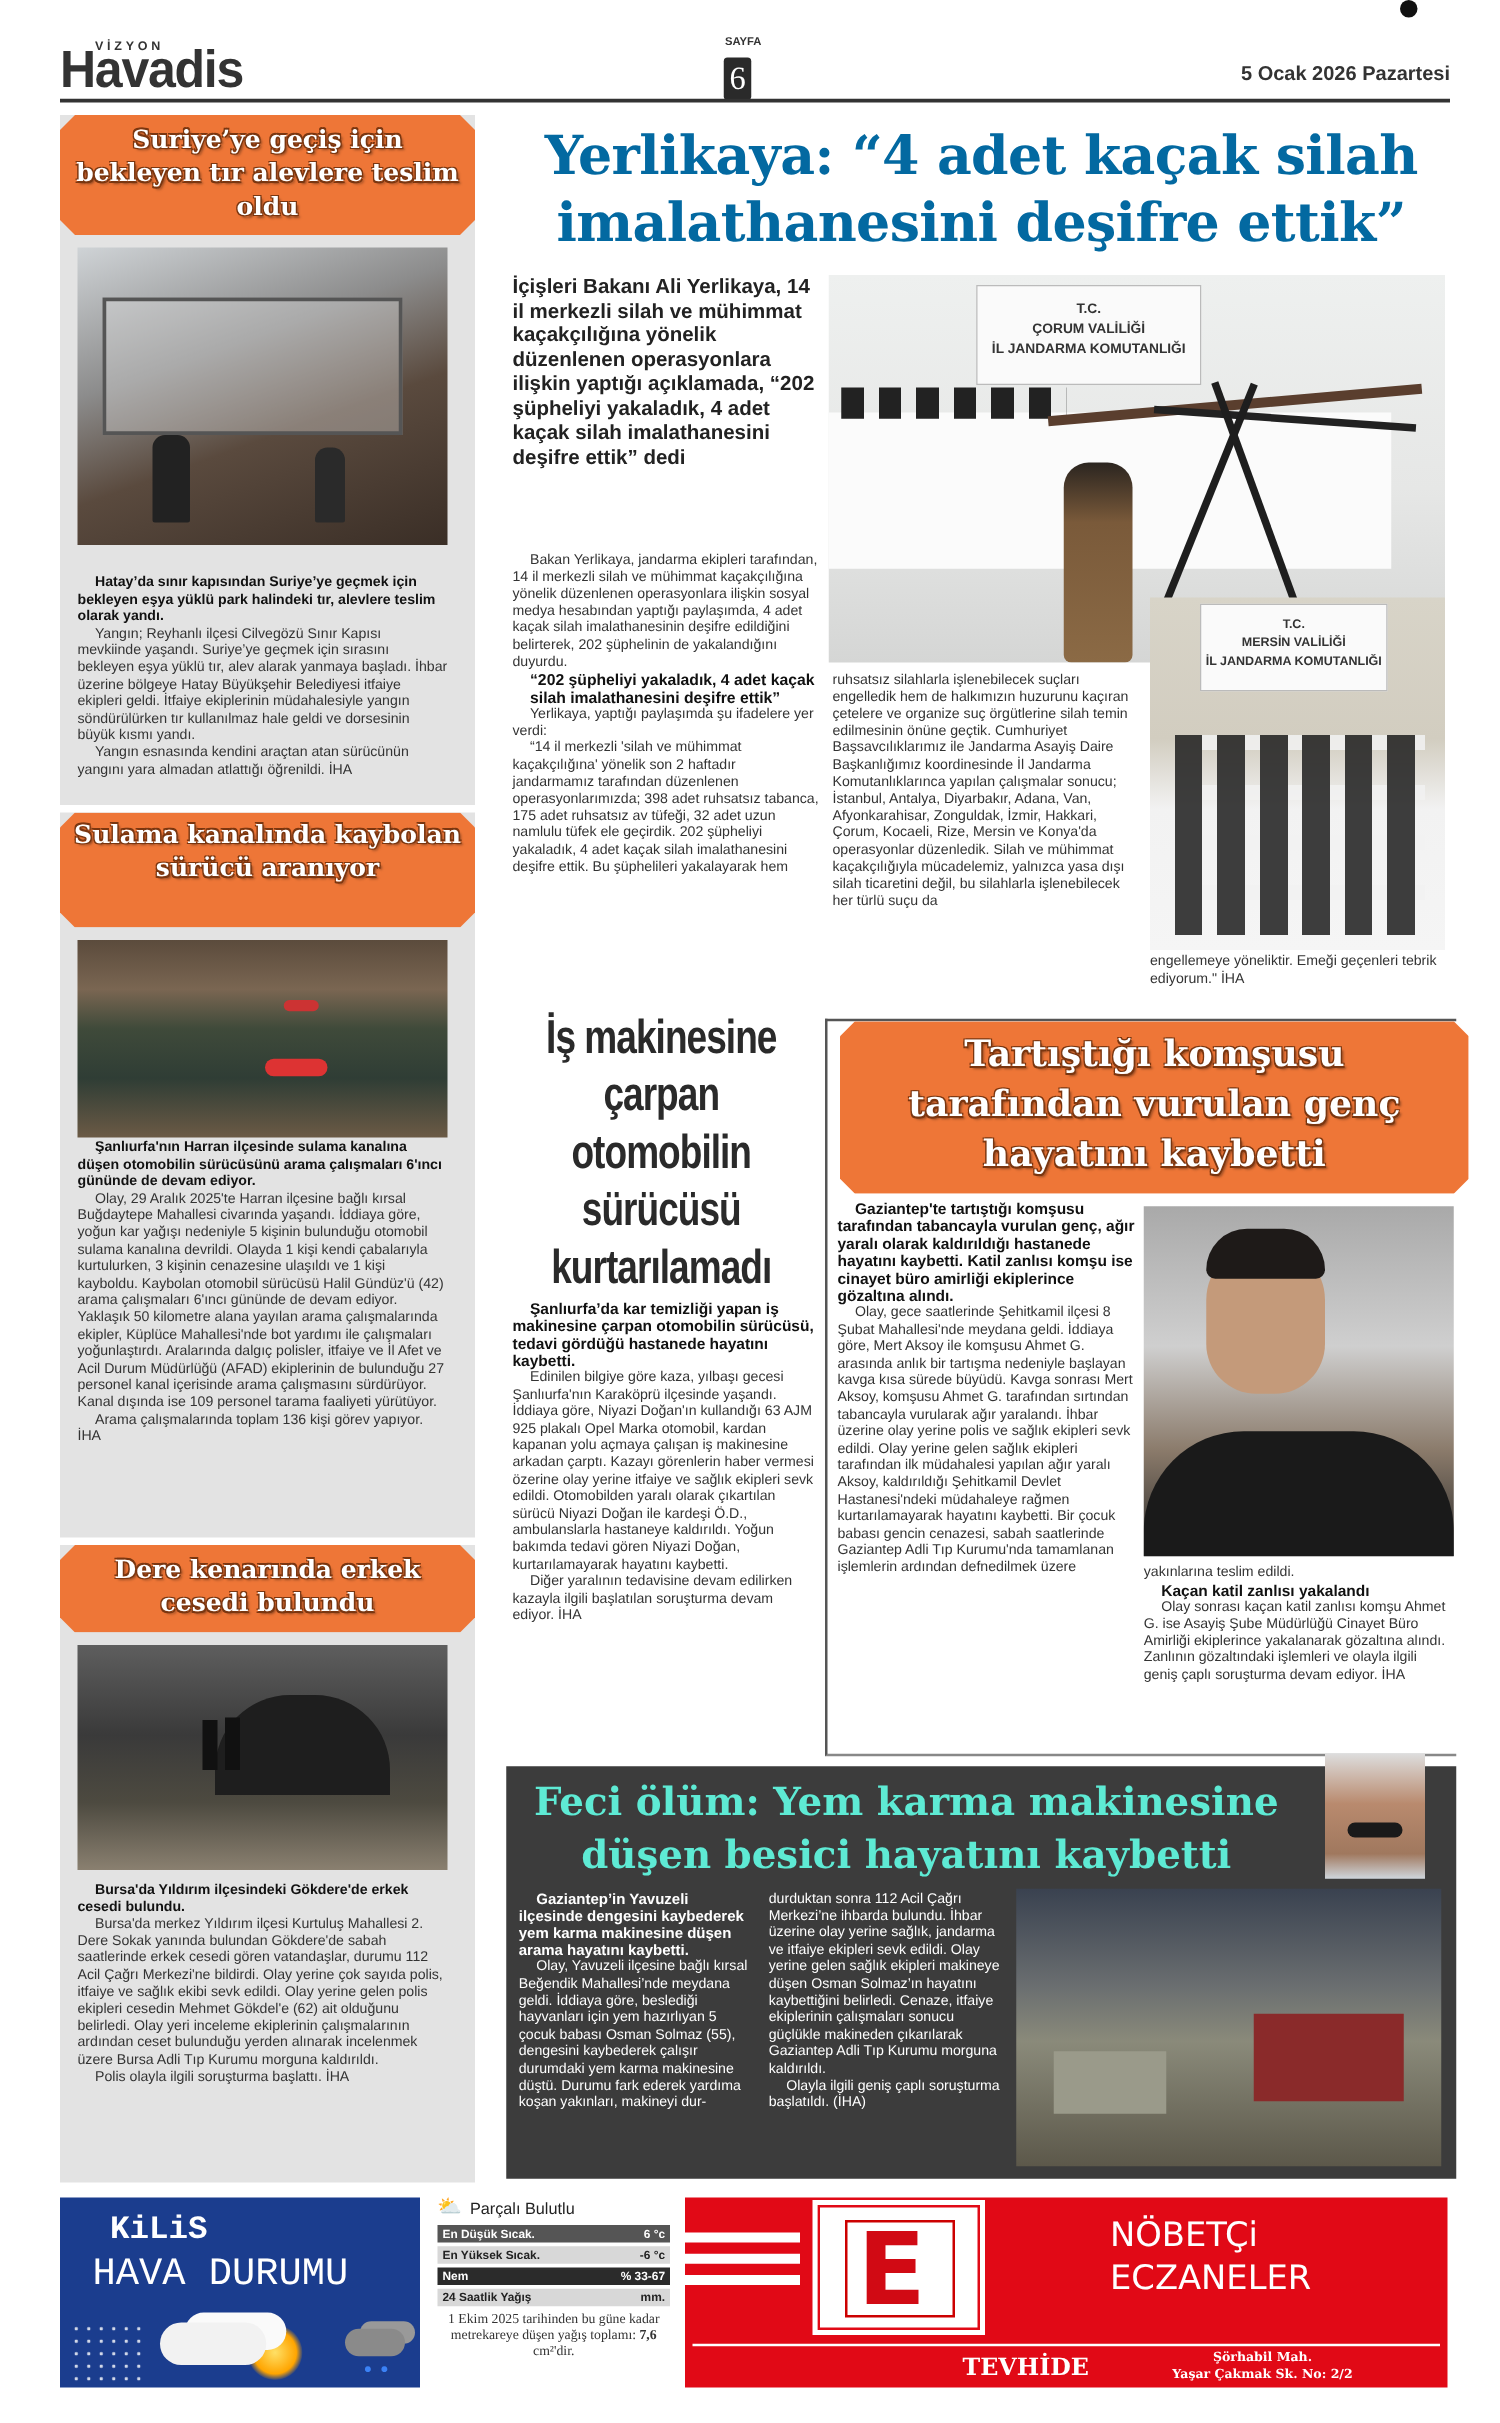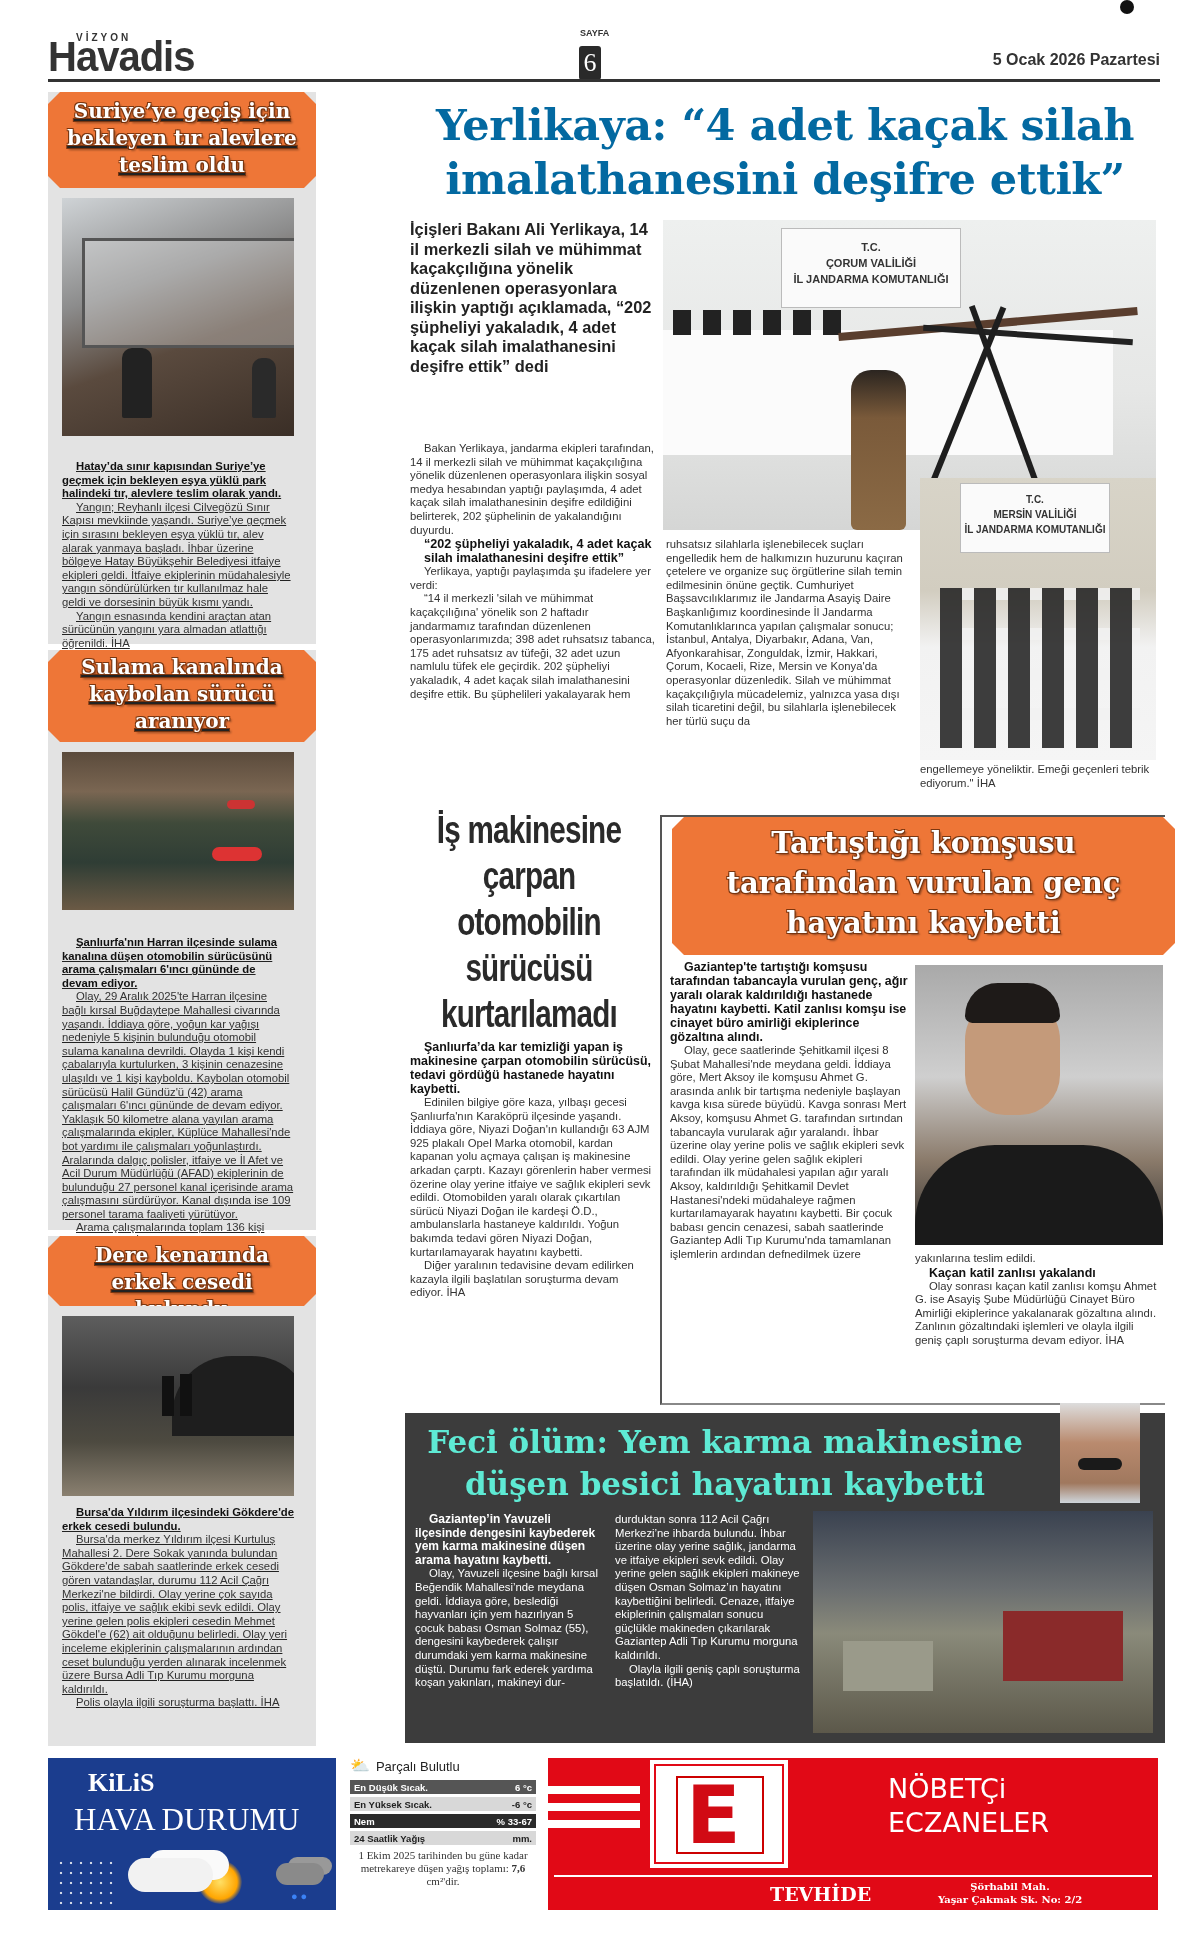--- a/index.html
+++ b/index.html
@@ -10,42 +10,42 @@
   
   .logo { left: 48px; top: 28px; width: 190px; height: 46px; }
   .logo .vizyon { position:absolute; left:28px; top:4px; font-size:10px; letter-spacing:3px; font-weight:bold; color:#333; }
   .logo .havadis { position:absolute; left:0; top:6px; font-size:40px; font-weight:bold; color:#333; letter-spacing:-1px; font-family:"Liberation Sans", sans-serif; transform: scaleY(1.05); }
   .sayfa-label { left: 580px; top: 28px; font-size: 9px; font-weight:bold; color:#333; }
   .sayfa-box { left: 579px; top: 46px; width: 22px; height: 34px; background: #2a2a2a; color: #fff; border-radius: 3px; text-align:center; font-family:"Liberation Serif", serif; font-size: 26px; line-height: 34px; }
   .date { right: 40px; top: 51px; font-size: 16px; font-weight: bold; color: #333; }
   .mast-rule { left: 48px; top: 79px; width: 1112px; height: 3px; background: #333; }
 
   
-  .leftbox { left: 48px; width: 268px; background: #e3e3e3; text-decoration: underline; }
+  .leftbox { left: 48px; width: 332px; background: #e3e3e3; }
   .orange-head { background: #ee7637; color: #fff; font-family: "DejaVu Serif", serif; font-weight: bold; text-align: center; text-shadow: 1px 1px 0 #7a3610, -1px -1px 0 #7a3610, 1px -1px 0 #7a3610, -1px 1px 0 #7a3610, 2px 2px 2px rgba(0,0,0,.4); clip-path: polygon(12px 0, calc(100% - 12px) 0, 100% 12px, 100% calc(100% - 12px), calc(100% - 12px) 100%, 12px 100%, 0 calc(100% - 12px), 0 12px); }
   .photo { background: #888; overflow: hidden; }
   .lead { font-weight: bold; font-size: 11.3px; line-height: 13.6px; color: #111; text-indent: 14px; }
   .body { font-size: 11.3px; line-height: 13.6px; color: #333; text-indent: 14px; }
 
   
   .main-title { left: 405px; top: 98px; width: 760px; text-align: center; font-family: "DejaVu Serif", serif; font-weight: bold; font-size: 43px; line-height: 54px; color: #0369a1; letter-spacing: -0.5px; }
   .sub-lead { font-weight: bold; font-size: 16.4px; line-height: 19.5px; color: #222; }
   .col-text { font-size: 11.3px; line-height: 13.6px; color: #333; }
   .col-text p { text-indent: 14px; }
   .col-text .sub { font-weight:bold; font-size: 12.6px; line-height: 14px; color:#111; padding-left: 14px; }
 
   .is-title { left: 408px; top: 807px; width: 242px; text-align:center; font-family: "Liberation Sans", sans-serif; font-weight: bold; font-size: 38px; line-height: 46px; color: #2a2a2a; transform: scaleX(0.78); transform-origin: center top; letter-spacing: -1px; }
 
   .dark-band { left: 405px; top: 1413px; width: 760px; height: 330px; background: #3c3c3c; }
   .dark-title { color: #5eead4; font-family: "DejaVu Serif", serif; font-weight: bold; font-size: 31px; line-height: 42px; text-align:center; }
   .dark-text { color: #fff; font-size: 11.3px; line-height: 13.6px; }
   .dark-text p { text-indent: 14px; }
 
   
-  .kilis { left: 48px; top: 1758px; width: 288px; height: 152px; background: #1b3d8e; color: #fff; font-family: Liberation Serif, serif; }
+  .kilis { left: 48px; top: 1758px; width: 288px; height: 152px; background: #1b3d8e; color: #fff; font-family: Liberation Mono, monospace; }
   .weather-table { left: 350px; top: 1758px; width: 186px; }
   .wrow { display:flex; justify-content: space-between; font-size: 9.5px; font-weight:bold; padding: 1px 4px; margin-bottom: 3px; height: 14px; align-items:center; }
   .wrow.dark1 { background:#555; color:#fff; }
   .wrow.light { background:#d8d8d8; color:#222; }
   .wrow.dark2 { background:#2b2b2b; color:#fff; }
   .pharmacy { left: 548px; top: 1758px; width: 610px; height: 152px; background: #e10916; color:#fff; }
 </style>
 </head>
 <body>
 
@@ -73,21 +73,21 @@
     <p class="body">Yangın esnasında kendini araçtan atan sürücünün yangını yara almadan atlattığı öğrenildi. İHA</p>
   </div>
 </div>
 
 <div class="abs leftbox" style="top:650px;height:580px;">
   <div class="orange-head" style="padding:4px 8px;font-size:20px;line-height:27px;height:92px;">Sulama kanalında kaybolan sürücü aranıyor</div>
   <div class="photo" style="margin:10px 22px 0 14px;height:158px;background:linear-gradient(180deg,#5b4b3c 0%,#7a6652 25%,#3f4a3a 45%,#2f3d35 70%,#6b5a45 100%);position:relative;">
     <div style="position:absolute;left:150px;top:95px;width:50px;height:14px;background:#d33;border-radius:7px;"></div>
     <div style="position:absolute;left:165px;top:48px;width:28px;height:9px;background:#c33;border-radius:5px;"></div>
   </div>
-  <div style="padding:26px 22px 0 14px;">
+  <div style="padding:2px 22px 0 14px;">
     <p class="lead">Şanlıurfa'nın Harran ilçesinde sulama kanalına düşen otomobilin sürücüsünü arama çalışmaları 6'ıncı gününde de devam ediyor.</p>
     <p class="body">Olay, 29 Aralık 2025'te Harran ilçesine bağlı kırsal Buğdaytepe Mahallesi civarında yaşandı. İddiaya göre, yoğun kar yağışı nedeniyle 5 kişinin bulunduğu otomobil sulama kanalına devrildi. Olayda 1 kişi kendi çabalarıyla kurtulurken, 3 kişinin cenazesine ulaşıldı ve 1 kişi kayboldu. Kaybolan otomobil sürücüsü Halil Gündüz'ü (42) arama çalışmaları 6'ıncı gününde de devam ediyor. Yaklaşık 50 kilometre alana yayılan arama çalışmalarında ekipler, Küplüce Mahallesi'nde bot yardımı ile çalışmaları yoğunlaştırdı. Aralarında dalgıç polisler, itfaiye ve İl Afet ve Acil Durum Müdürlüğü (AFAD) ekiplerinin de bulunduğu 27 personel kanal içerisinde arama çalışmasını sürdürüyor. Kanal dışında ise 109 personel tarama faaliyeti yürütüyor.</p>
     <p class="body">Arama çalışmalarında toplam 136 kişi görev yapıyor. İHA</p>
   </div>
 </div>
 
 <div class="abs leftbox" style="top:1236px;height:510px;">
   <div class="orange-head" style="padding:6px 16px;font-size:20px;line-height:27px;height:70px;">Dere kenarında erkek cesedi bulundu</div>
   <div class="photo" style="margin:10px 22px 0 14px;height:180px;background:linear-gradient(180deg,#5e5e5e 0%,#3a3a3a 40%,#4d4a40 70%,#8a8070 100%);position:relative;">
     <div style="position:absolute;left:110px;top:40px;width:140px;height:80px;background:#1e1e1e;border-radius:60px 60px 0 0;"></div>

